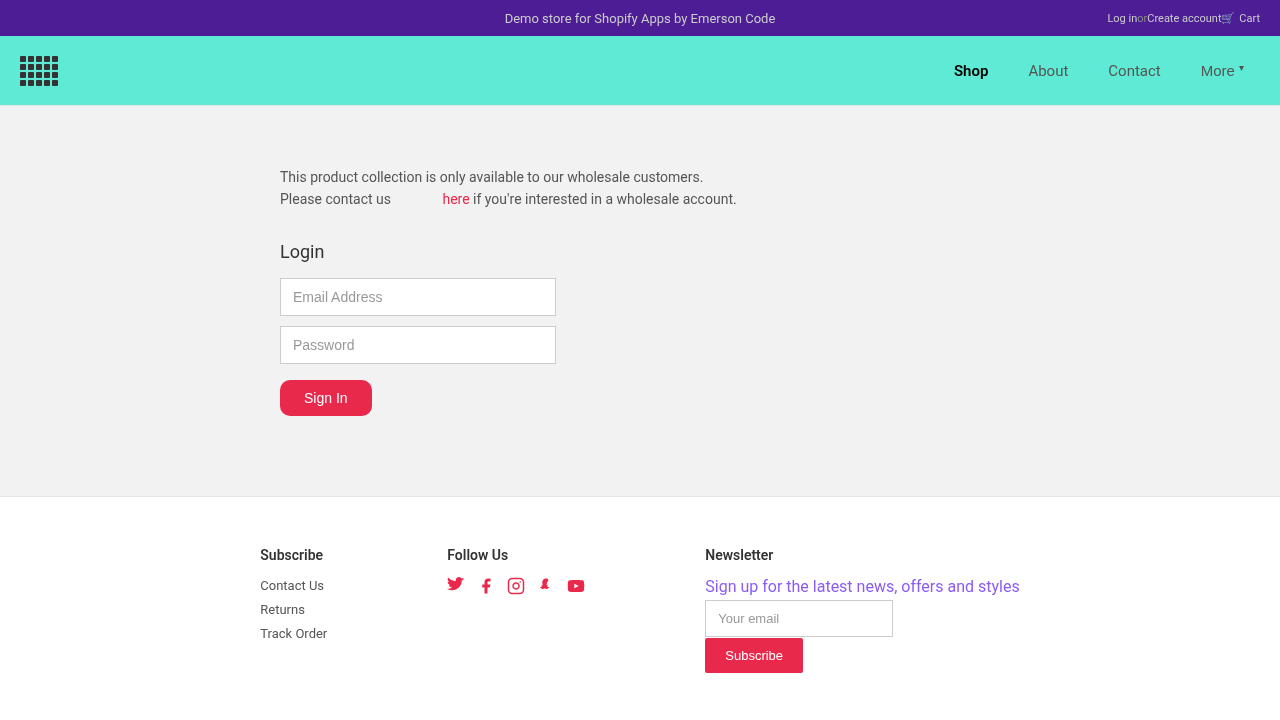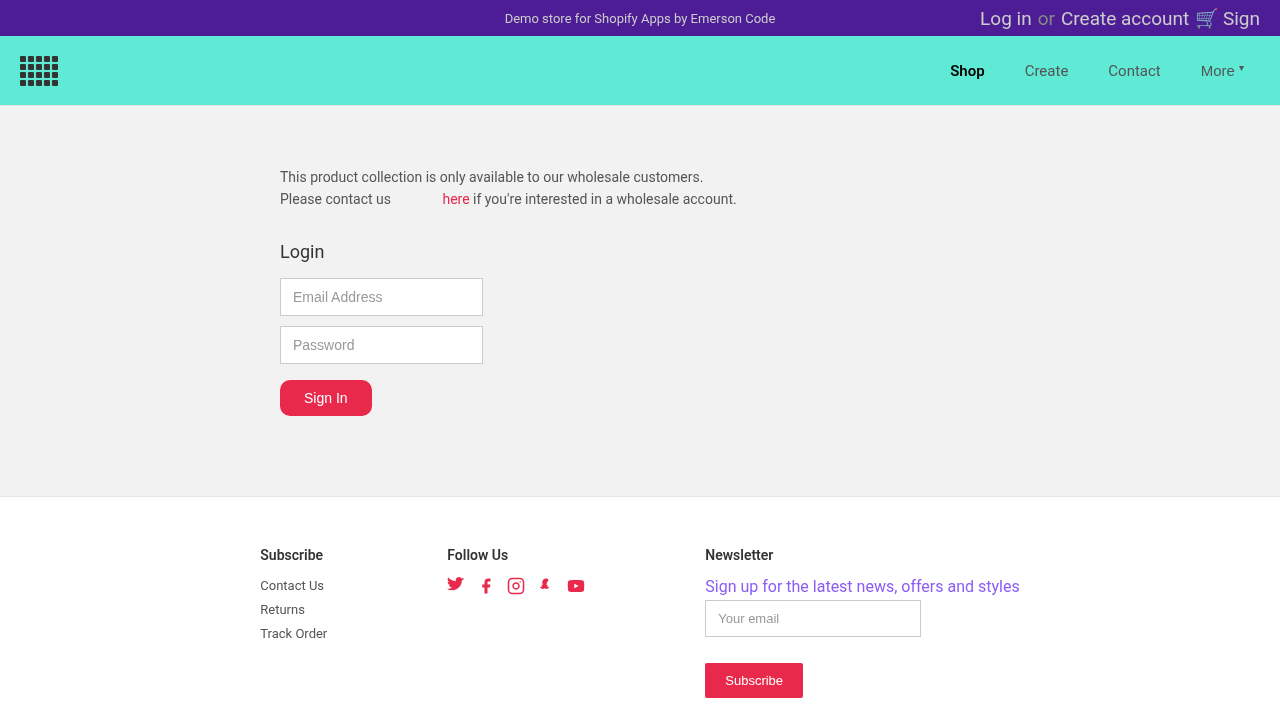--- a/index.html
+++ b/index.html
@@ -19,22 +19,21 @@
     }
     .top-bar-center {
       font-size: 13px;
       color: #ccc;
     }
     .top-bar-right {
       position: absolute;
       right: 20px;
       display: flex;
       align-items: flex-start;
-      gap: 6px;
-      font-size: 19px;
+      font-size: 11px;
       color: #ccc;
     }
     .top-bar-right a {
       color: #ccc;
       text-decoration: none;
     }
     .top-bar-right .sep { color: #888; }
     .cart-icon-wrap { display: flex; align-items: center; gap: 4px; color: #ccc; text-decoration: none; }
 
     
@@ -109,21 +108,21 @@
       margin-left: 48px;
     }
     .login-section h2 {
       font-size: 18px;
       font-weight: 400;
       margin-bottom: 16px;
       color: #333;
     }
     .form-input {
       display: block;
-      width: 203px;
+      width: 276px;
       padding: 10px 12px;
       border: 1px solid #ccc;
       background: #fff;
       font-size: 14px;
       color: #333;
       margin-bottom: 10px;
       outline: none;
     }
     .form-input::placeholder { color: #999; }
     .sign-in-btn {
@@ -171,26 +170,26 @@
       gap: 12px;
       align-items: center;
     }
     .social-icon {
       color: #e8294c;
       font-size: 18px;
       text-decoration: none;
     }
     .newsletter-input {
       display: block;
-      width: 216px;
+      width: 188px;
       padding: 10px 12px;
       border: 1px solid #ccc;
       font-size: 13px;
       color: #333;
-      margin-bottom: 26px;
+      margin-bottom: 1px;
       outline: none;
     }
     .newsletter-input::placeholder { color: #999; }
     .subscribe-btn {
       background: #e8294c;
       color: #fff;
       border: none;
       padding: 10px 20px;
       font-size: 13px;
       cursor: pointer;
@@ -206,21 +205,21 @@
 <body>
 
 <div class="top-bar">
   <span class="top-bar-center">Demo store for Shopify Apps by Emerson Code</span>
   <div class="top-bar-right">
     <a href="#">Log in</a>
     <span class="sep">or</span>
     <a href="#">Create account</a>
     <a href="#" class="cart-icon-wrap">
       <span>🛒</span>
-      <span>Sign</span>
+      <span>Cart</span>
     </a>
   </div>
 </div>
 
 <header class="header">
   <a href="#">
     <div class="logo-grid">
 
       <div class="logo-dot"></div>
         <div class="logo-dot"></div>
@@ -239,21 +238,21 @@
         <div class="logo-dot"></div>
       <div class="logo-dot"></div>
         <div class="logo-dot"></div>
         <div class="logo-dot"></div>
         <div class="logo-dot"></div>
         <div class="logo-dot"></div>
     </div>
   </a>
   <nav class="main-nav">
     <a href="#" class="nav-link active">Shop</a>
-    <a href="#" class="nav-link">Create</a>
+    <a href="#" class="nav-link">About</a>
     <a href="#" class="nav-link">Contact</a>
     <button class="more-btn">
       <span>More</span>
       <span class="chevron">▾</span>
     </button>
   </nav>
 </header>
 
 <main class="main-content">
   <p class="page-description">

